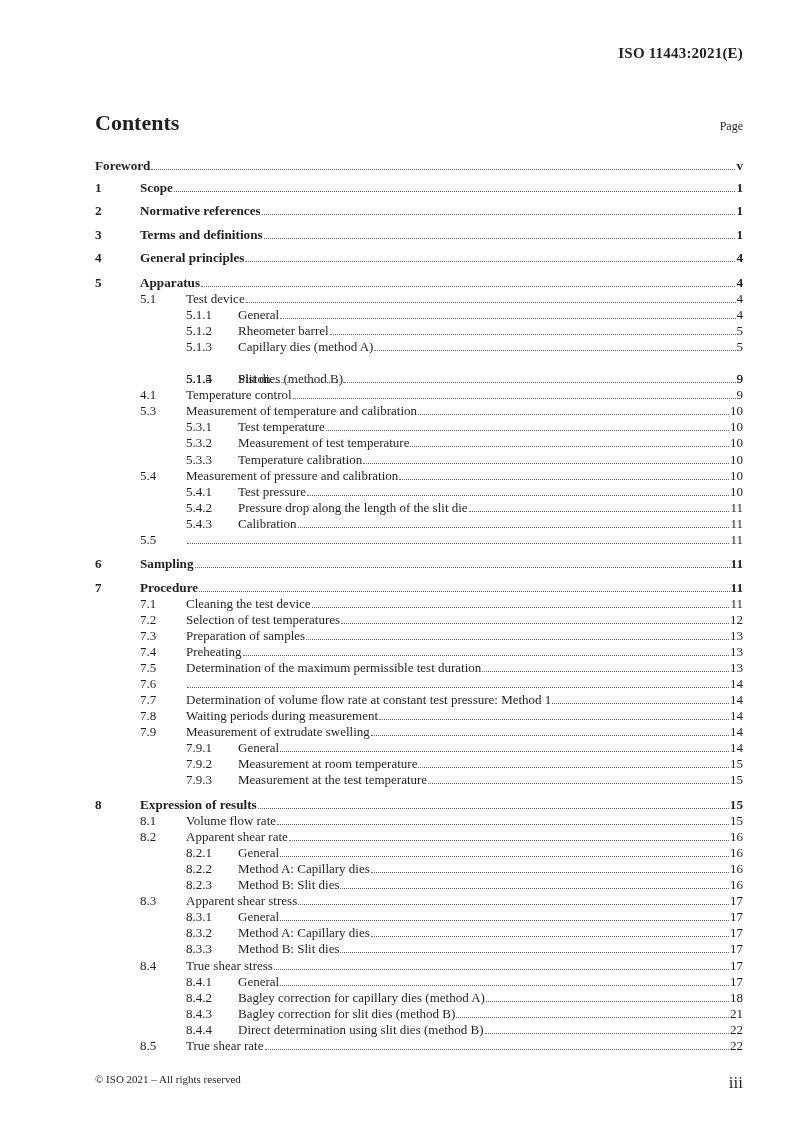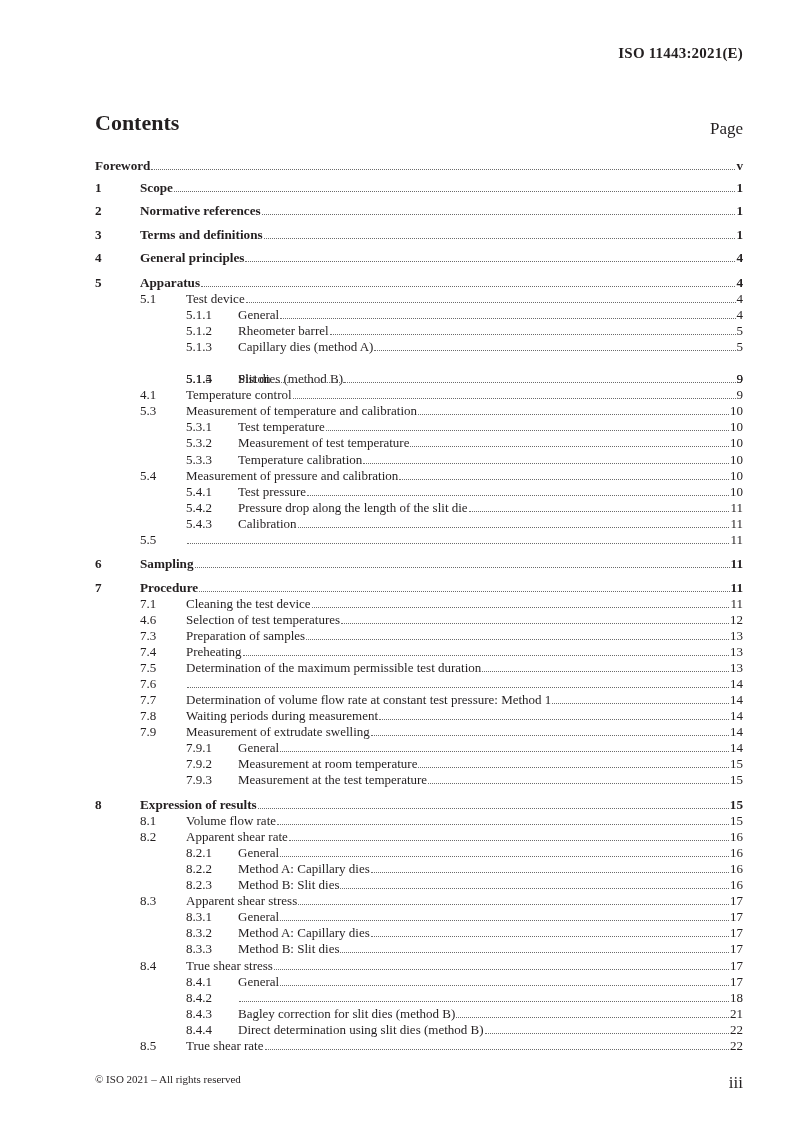--- a/index.html
+++ b/index.html
@@ -2,21 +2,21 @@
 <html><head>
 <meta charset="utf-8">
 <style>
   html, body { margin: 0; padding: 0; background: #ffffff; }
   body { width: 793px; height: 1122px; position: relative; overflow: hidden;
          font-family: "DejaVu Serif", "Liberation Serif", serif; color: #231f20; }
   .doc-id { position: absolute; top: 45px; right: 50px; font-weight: bold; font-size: 15px;
             font-family: "Liberation Serif", "DejaVu Serif", serif; letter-spacing: 0.2px; }
   .title { position: absolute; top: 110px; left: 95px; font-size: 22px; font-weight: bold;
            font-family: "Liberation Serif", "DejaVu Serif", serif; }
-  .page-label { position: absolute; top: 119px; right: 50px; font-size: 17px;
+  .page-label { position: absolute; top: 119px; right: 50px; font-size: 12px;
                 font-family: "Liberation Serif", "DejaVu Serif", serif; }
   .toc { position: absolute; left: 95px; width: 648px; top: 0; }
   .row { position: absolute; left: 0; right: 0; height: 16px; display: flex; align-items: flex-end;
          font-family: "Liberation Serif", "DejaVu Serif", serif; font-size: 13px; line-height: 16px;
          cursor: pointer; }
   .row.lvl0 { font-weight: bold; font-size: 13.2px; }
   .row .num { flex: 0 0 auto; display: inline-block; }
   .row .lbl { flex: 0 0 auto; white-space: nowrap; }
   .row .dots { flex: 1 1 auto; border-bottom: 1px dotted #6b6b6b; margin: 0 1px 4px 1px; min-width: 10px; }
   .row .pg { flex: 0 0 auto; text-align: right; }
@@ -198,21 +198,21 @@
     </div>
     <div class="row lvl1" style="top: 596px;">
       <span class="pad"></span>
       <span class="num">7.1</span>
       <span class="lbl">Cleaning the test device</span>
       <span class="dots"></span>
       <span class="pg">11</span>
     </div>
     <div class="row lvl1" style="top: 612px;">
       <span class="pad"></span>
-      <span class="num">4.6</span>
+      <span class="num">7.2</span>
       <span class="lbl">Selection of test temperatures</span>
       <span class="dots"></span>
       <span class="pg">12</span>
     </div>
     <div class="row lvl1" style="top: 628px;">
       <span class="pad"></span>
       <span class="num">7.3</span>
       <span class="lbl">Preparation of samples</span>
       <span class="dots"></span>
       <span class="pg">13</span>
@@ -358,20 +358,21 @@
     <div class="row lvl2" style="top: 974px;">
       <span class="pad"></span>
       <span class="num">8.4.1</span>
       <span class="lbl">General</span>
       <span class="dots"></span>
       <span class="pg">17</span>
     </div>
     <div class="row lvl2" style="top: 990px;">
       <span class="pad"></span>
       <span class="num">8.4.2</span>
+      <span class="lbl">Bagley correction for capillary dies (method A)</span>
       <span class="dots"></span>
       <span class="pg">18</span>
     </div>
     <div class="row lvl2" style="top: 1006px;">
       <span class="pad"></span>
       <span class="num">8.4.3</span>
       <span class="lbl">Bagley correction for slit dies (method B)</span>
       <span class="dots"></span>
       <span class="pg">21</span>
     </div>

